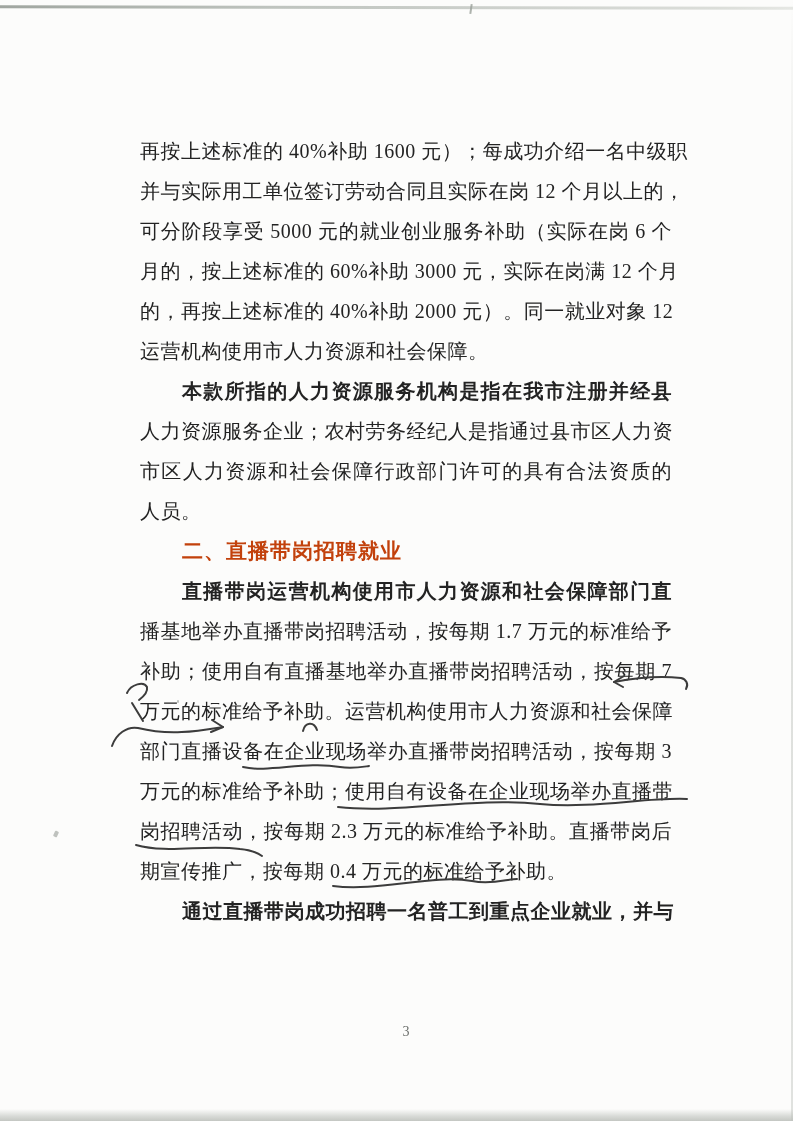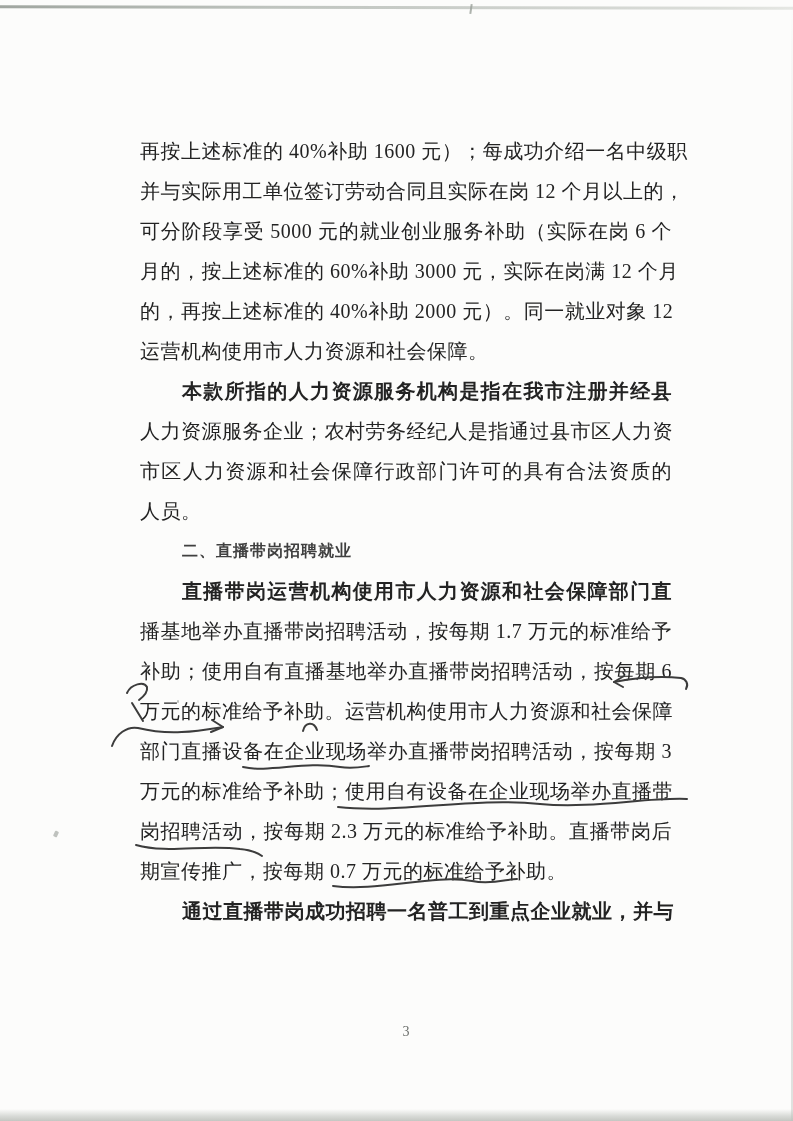--- a/index.html
+++ b/index.html
@@ -37,21 +37,21 @@
   }
   .line{
     height:40px;line-height:40px;white-space:nowrap;
     text-align:justify;text-align-last:left;
     letter-spacing:.5px;
   }
   .line.justify{text-align-last:justify;}
   .line.indent{text-indent:42px;font-weight:bold;}
   .line.heading{
     font-family:"Liberation Sans","DejaVu Sans",sans-serif;
-    font-weight:bold;font-size:16px;color:#404040;
+    font-weight:bold;font-size:21px;color:#c2410c;
     letter-spacing:1px;
   }
   .page-number{
     position:absolute;left:140px;top:1024px;width:532px;
     text-align:center;font-size:14px;color:#6b6e6b;
     font-family:"Liberation Serif","DejaVu Serif",serif;
   }
   .pen-layer{position:absolute;left:0;top:0;pointer-events:none;}
   .pen-layer path{fill:none;stroke:#3c3c3c;stroke-width:2;stroke-linecap:round;stroke-linejoin:round;}
 </style>
@@ -74,26 +74,26 @@
       <div class="line justify">月的，按上述标准的 60%补助 3000 元，实际在岗满 12 个月</div>
       <div class="line justify">的，再按上述标准的 40%补助 2000 元）。同一就业对象 12</div>
       <div class="line">运营机构使用市人力资源和社会保障。</div>
       <div class="line indent justify">本款所指的人力资源服务机构是指在我市注册并经县</div>
       <div class="line justify">人力资源服务企业；农村劳务经纪人是指通过县市区人力资</div>
       <div class="line justify">市区人力资源和社会保障行政部门许可的具有合法资质的</div>
       <div class="line">人员。</div>
       <div class="line indent heading">二、直播带岗招聘就业</div>
       <div class="line indent justify">直播带岗运营机构使用市人力资源和社会保障部门直</div>
       <div class="line justify">播基地举办直播带岗招聘活动，按每期 1.7 万元的标准给予</div>
-      <div class="line justify">补助；使用自有直播基地举办直播带岗招聘活动，按每期 6</div>
+      <div class="line justify">补助；使用自有直播基地举办直播带岗招聘活动，按每期 7</div>
       <div class="line justify">万元的标准给予补助。运营机构使用市人力资源和社会保障</div>
       <div class="line justify">部门直播设备在企业现场举办直播带岗招聘活动，按每期 3</div>
       <div class="line justify">万元的标准给予补助；使用自有设备在企业现场举办直播带</div>
       <div class="line justify">岗招聘活动，按每期 2.3 万元的标准给予补助。直播带岗后</div>
-      <div class="line">期宣传推广，按每期 0.7 万元的标准给予补助。</div>
+      <div class="line">期宣传推广，按每期 0.4 万元的标准给予补助。</div>
       <div class="line indent justify">通过直播带岗成功招聘一名普工到重点企业就业，并与</div>
     </div>
 
   <div class="page-number">3</div>
 
   <svg class="pen-layer" width="793" height="1121" viewBox="0 0 793 1121">
 
     <path d="M127,693 C131,684 144,681 147,687 C148,692 143,697 139,700"></path>
 
     <path d="M132,703 L143,721"></path>

